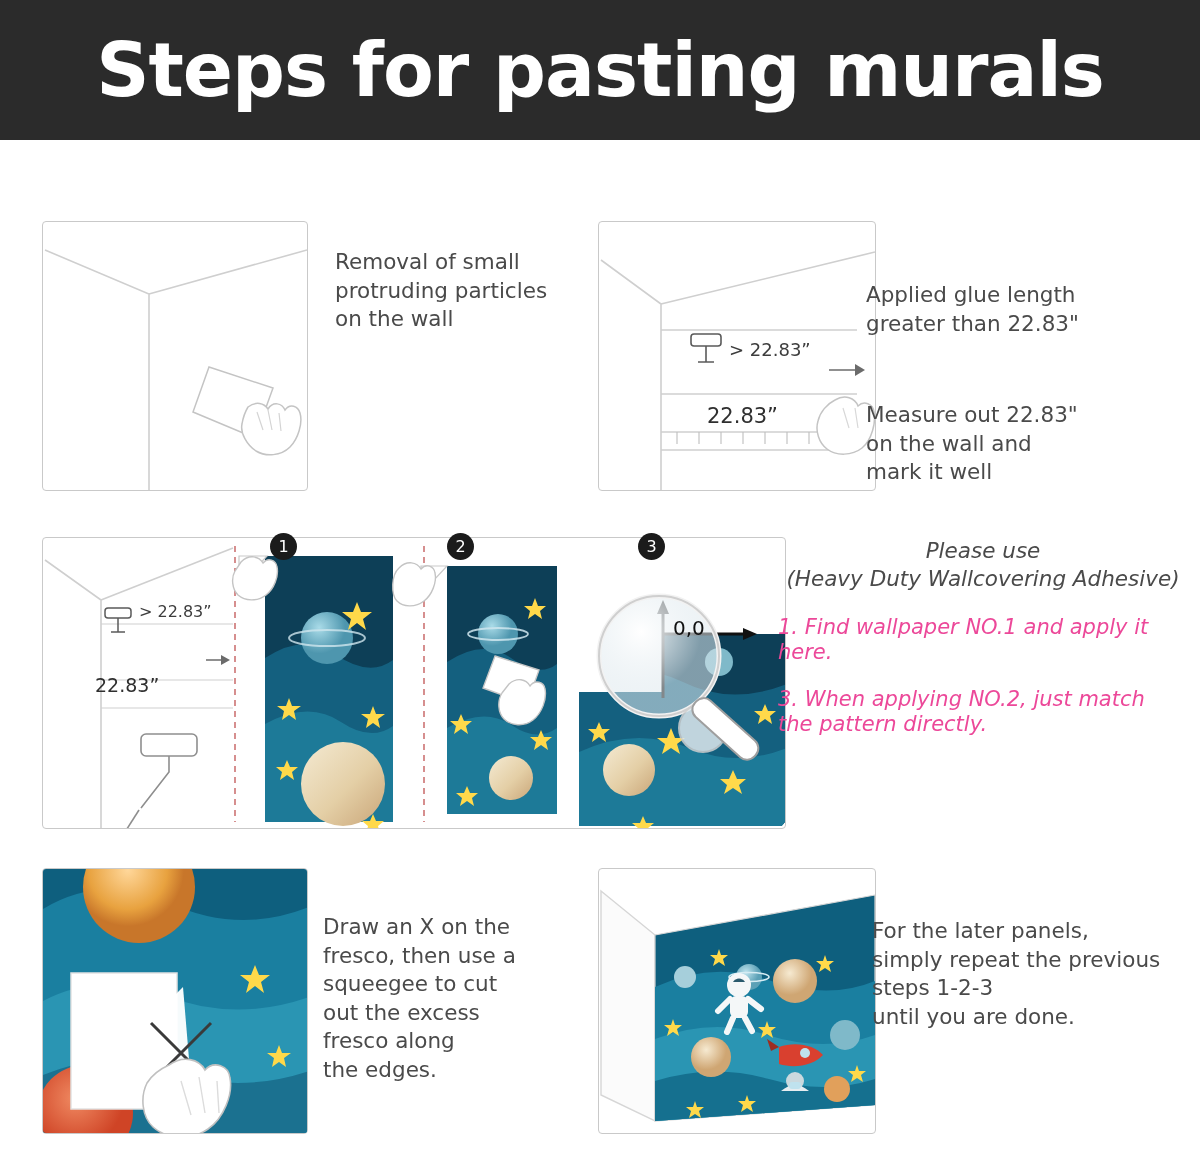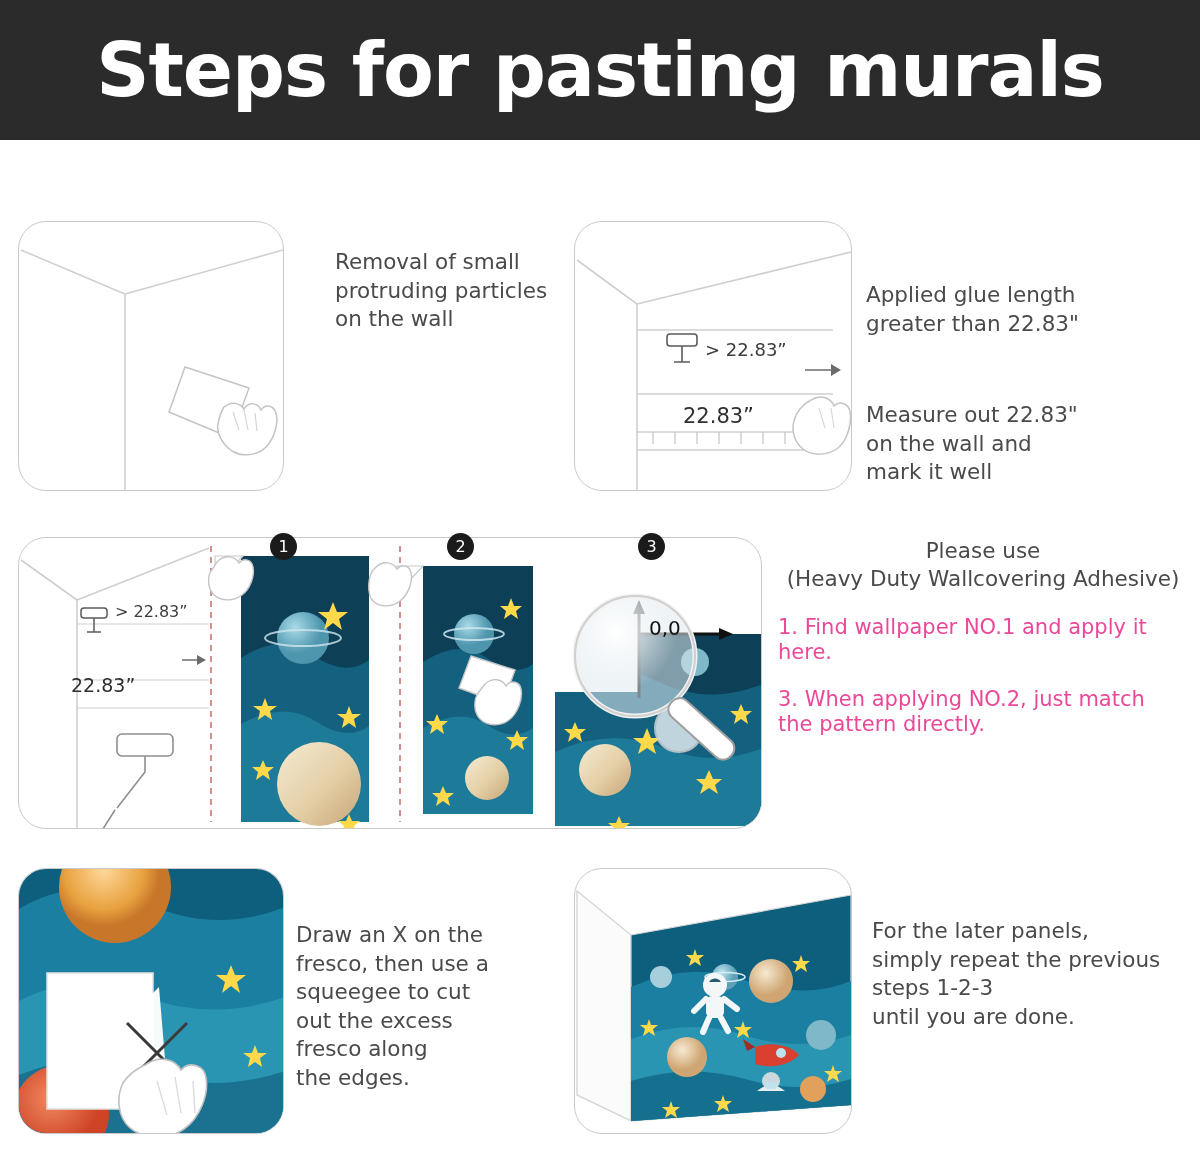--- a/index.html
+++ b/index.html
@@ -33,50 +33,51 @@
     font-size: 74px;
     letter-spacing: -1px;
     line-height: 1;
   }
 
   
   .panel {
     position: absolute;
     box-sizing: border-box;
     border: 1.5px solid #c9c9c9;
-    border-radius: 28px;
+    border-radius: 4px;
     background: #ffffff;
     overflow: hidden;
+    margin-left: 24px;
   }
   .caption {
     position: absolute;
     font-family: "DejaVu Sans", sans-serif;
     font-size: 21.5px;
     line-height: 28.5px;
     color: #4a4a4a;
     white-space: pre-line;
   }
 
   
   #p1 { left: 18px;  top: 221px; width: 266px; height: 270px; }
   #cap1 { left: 322px; top: 248px; width: 260px; margin-left: 13px; }
 
   #p2 { left: 574px; top: 221px; width: 278px; height: 270px; }
   #cap2a { left: 866px; top: 281px; width: 310px; }
   #cap2b { left: 866px; top: 401px; width: 320px; }
 
   
   #p3 { left: 18px; top: 537px; width: 744px; height: 292px; }
-  #rightcol { position: absolute; left: 778px; top: 537px; width: 410px; }
+  #rightcol { position: absolute; left: 778px; top: 537px; width: 410px; font-style: italic; }
   .rc-center { text-align: center; font-size: 21.5px; line-height: 28px; color: #4a4a4a; }
   .rc-item { font-size: 21px; line-height: 25px; color: #ec4899; margin-top: 22px; white-space: pre-line; }
 
   
   #p4 { left: 18px; top: 868px; width: 266px; height: 266px; }
-  #cap4 { left: 296px; top: 913px; width: 250px; margin-top: 8px; }
+  #cap4 { left: 323px; top: 913px; width: 250px; }
 
   #p5 { left: 574px; top: 868px; width: 278px; height: 266px; }
   #cap5 { left: 872px; top: 905px; width: 320px; margin-top: 12px; }
 
   
   .lineart { position: absolute; left: 0; top: 0; }
 
   .badge {
     position: absolute;
     width: 27px; height: 27px;

